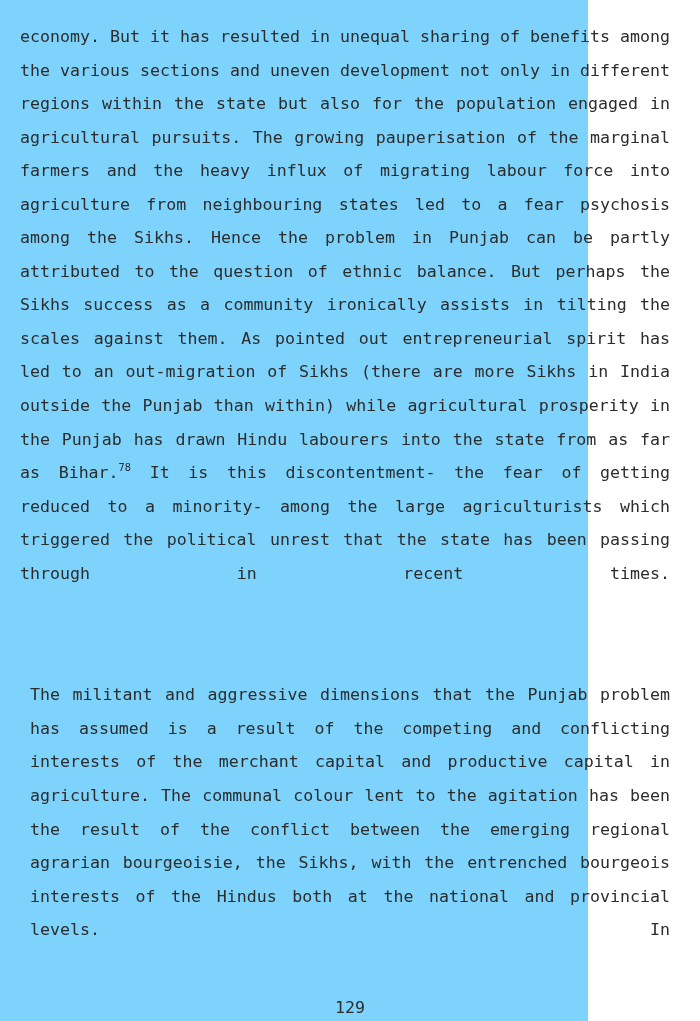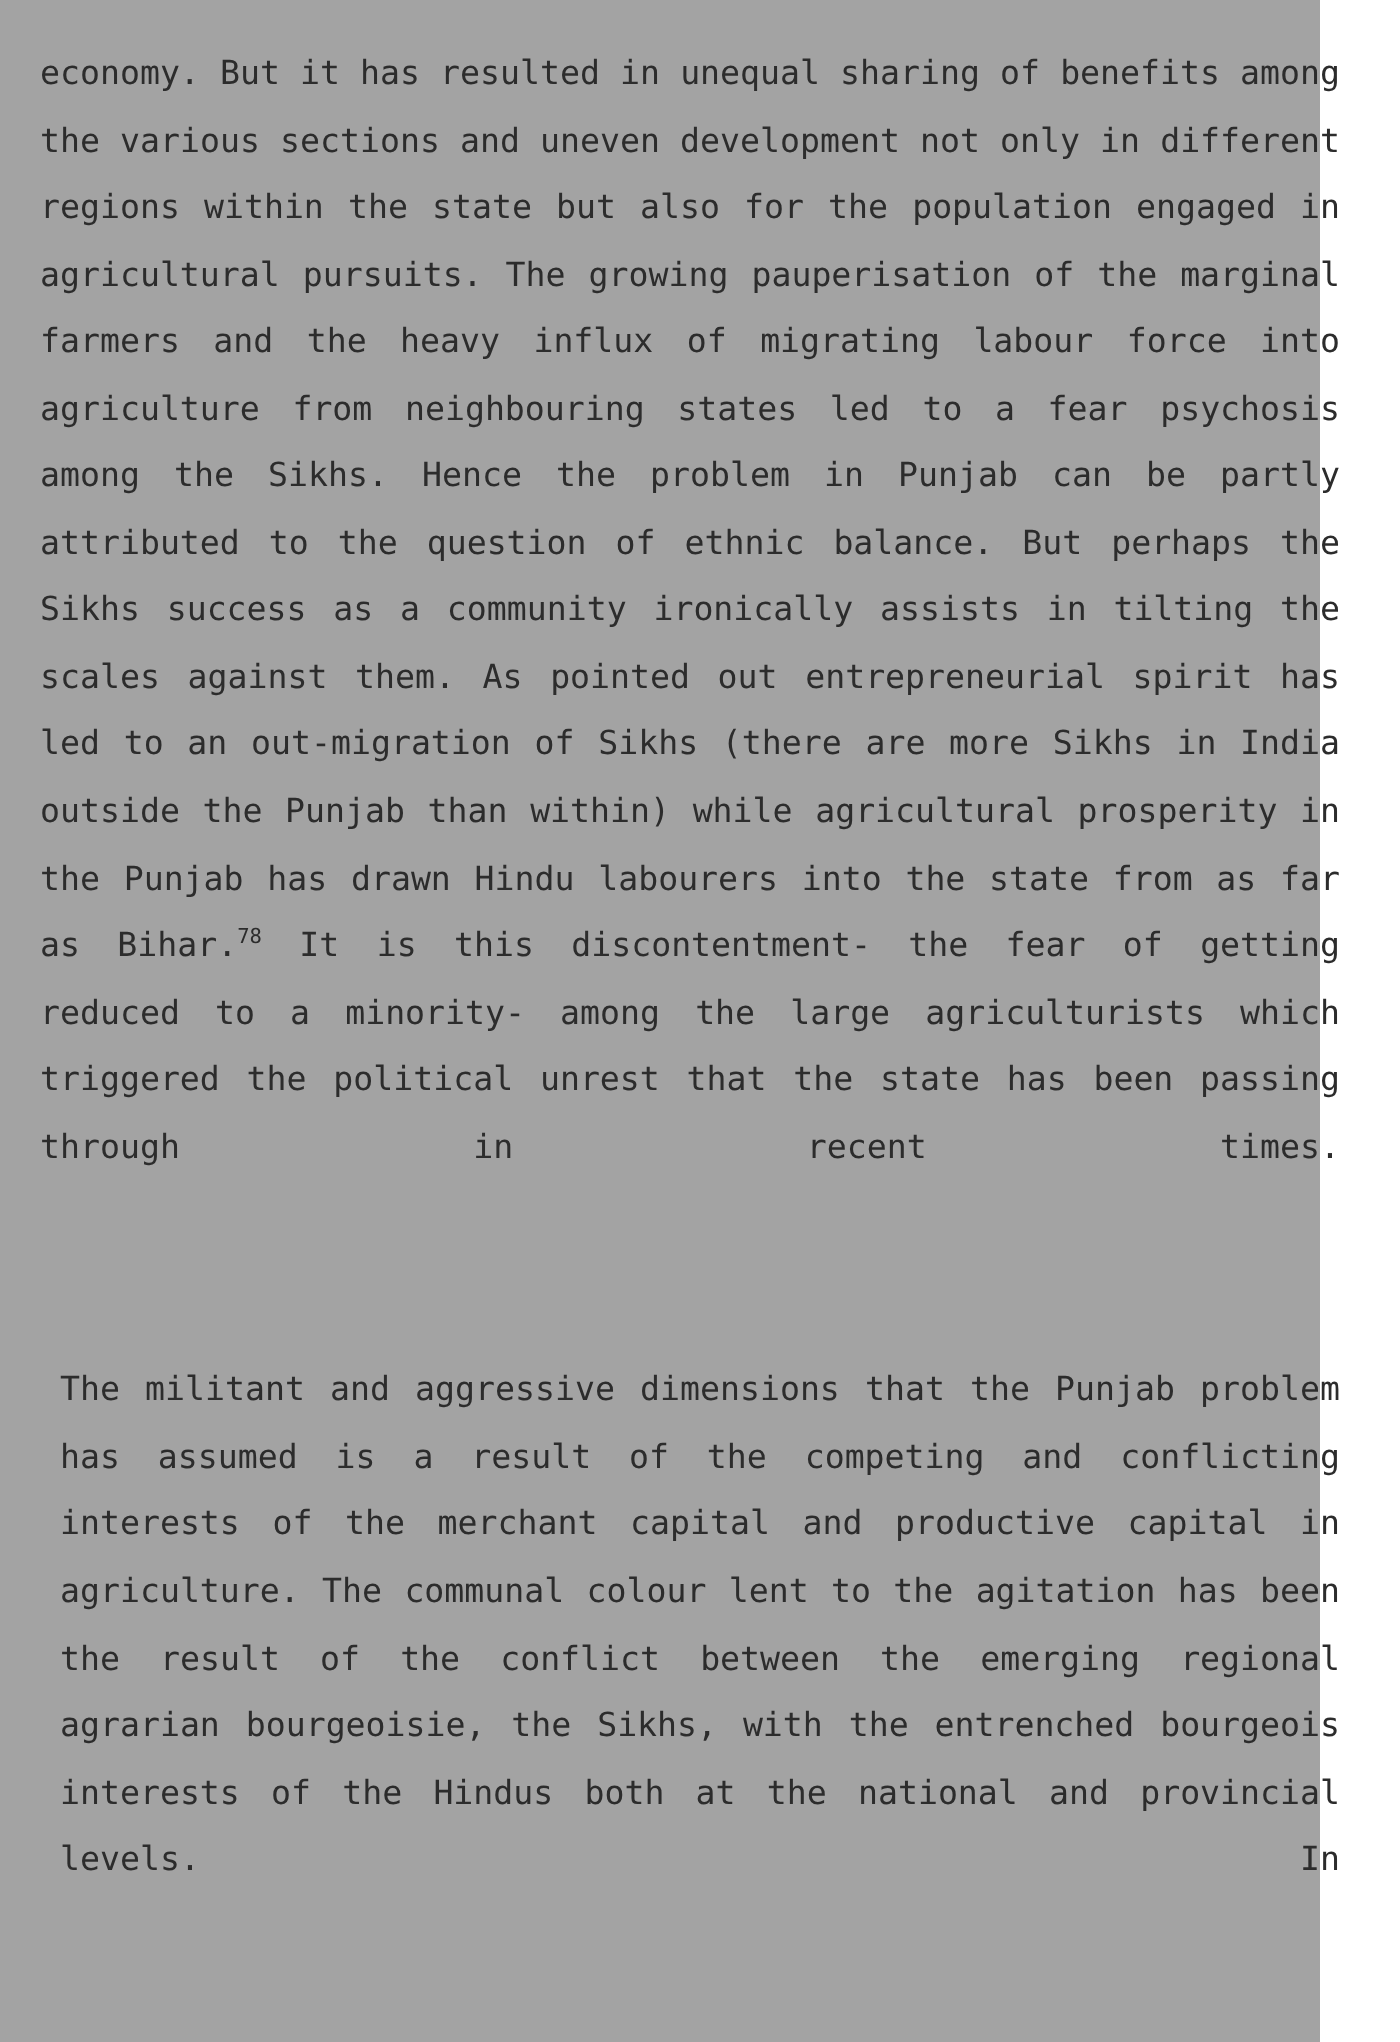--- a/index.html
+++ b/index.html
@@ -11,23 +11,23 @@
     width: 700px;
     height: 1021px;
     background: #ffffff;
     font-family: "DejaVu Sans Mono", "Liberation Mono", monospace;
     color: #2b2b2b;
     overflow: hidden;
     position: relative;
   }
   .page {
     position: relative;
-    width: 660px;
+    width: 588px;
     height: 1021px;
-    background: #a3a3a3;
+    background: #7dd3fc;
     box-sizing: border-box;
   }
   .text-column {
     position: absolute;
     left: 20px;
     top: 20px;
     width: 650px;
   }
   .para {
     font-size: 16.6px;
@@ -96,14 +96,15 @@
 
     <p class="para"><span>economy. But it has resulted in unequal sharing of benefits among the various sections and uneven development not only in different regions within the state but also for the population engaged in agricultural pursuits. The growing pauperisation of the marginal farmers and the heavy influx of migrating labour force into agriculture from neighbouring states led to a fear psychosis among the Sikhs. Hence the problem in Punjab can be partly attributed to the question of ethnic balance. But perhaps the Sikhs success as a community ironically assists in tilting the scales against them. As pointed out entrepreneurial spirit has led to an out-migration of Sikhs (there are more Sikhs in India outside the Punjab than within) while agricultural prosperity in the Punjab has drawn Hindu labourers into the state from as far as Bihar.</span><sup class="fnref">78</sup><span> It is this discontentment- the fear of getting reduced to a minority- among the large agriculturists which triggered the political unrest that the state has been passing through in recent times.</span></p>
 
     <div class="para-gap"></div>
 
     <p class="para indent"><span>The militant and aggressive dimensions that the Punjab problem has assumed is a result of the competing and conflicting interests of the merchant capital and productive capital in agriculture. The communal colour lent to the agitation has been the result of the conflict between the emerging regional agrarian bourgeoisie, the Sikhs, with the entrenched bourgeois interests of the Hindus both at the national and provincial levels. In</span></p>
 
   </div>
 
 
+  <div class="page-number">129</div>
 
 </div>
 
 </body></html>

